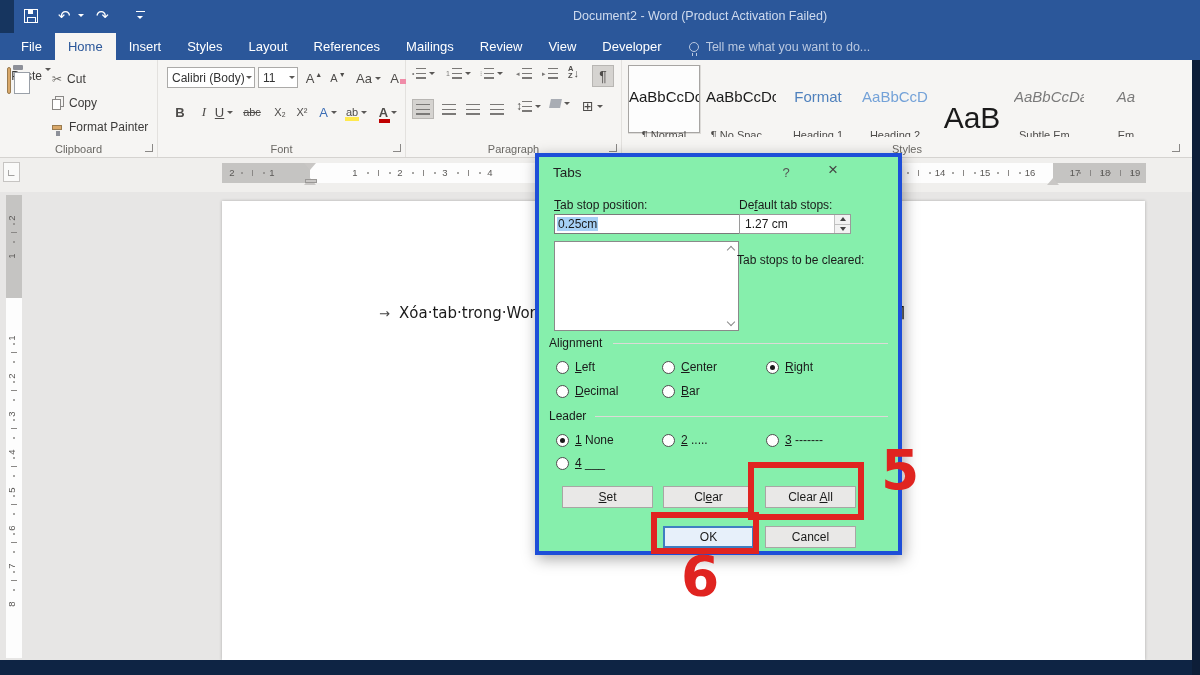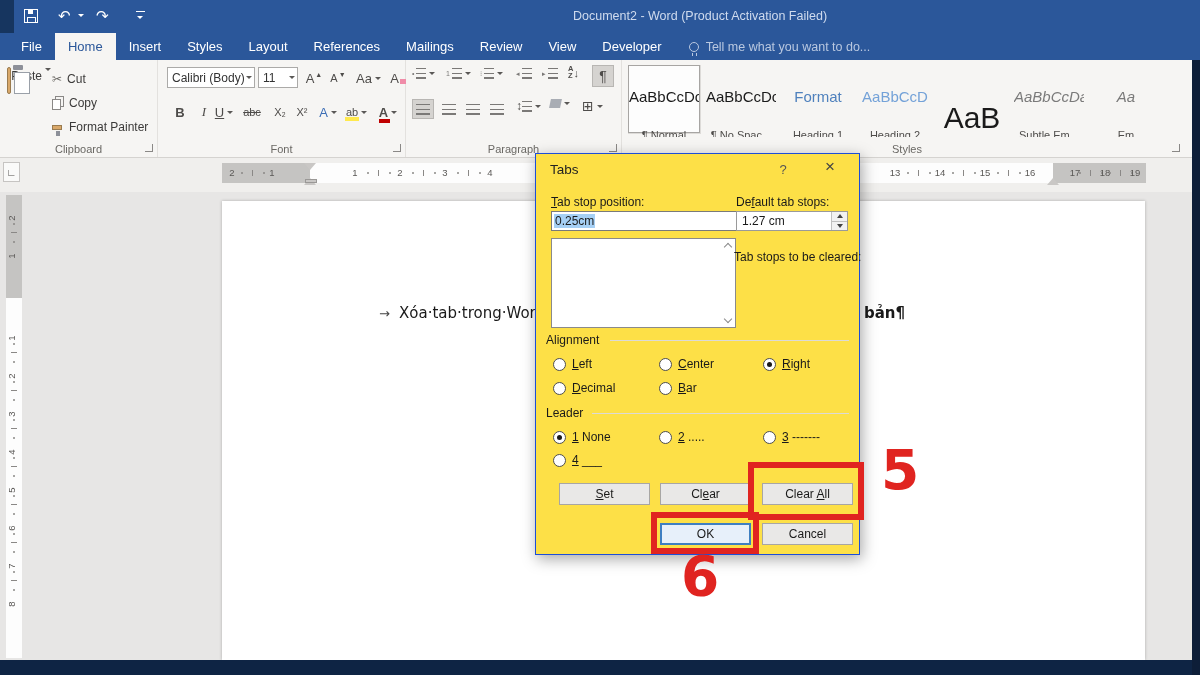--- a/index.html
+++ b/index.html
@@ -95,21 +95,21 @@
   .vnum{position:absolute;left:3px;font-size:9.5px;color:#5a5856;transform:rotate(-90deg);line-height:10px;}
   .vbar{position:absolute;left:5px;height:1px;width:6px;background:#8a8886;}
   .vdot{position:absolute;left:7px;width:2px;height:2px;background:#8a8886;border-radius:50%;}
   #page{position:absolute;left:222px;top:201px;width:923px;height:459px;background:#fff;box-shadow:0 0 3px rgba(0,0,0,.25);}
   .doctext{position:absolute;top:304px;font-size:15px;color:#1a1a1a;font-family:"DejaVu Sans","Liberation Sans",sans-serif;white-space:pre;}
   #tabmark{left:379px;color:#444;font-size:13px;top:306px;}
   #doc-left{left:399px;}
   #doc-right{left:864px;font-weight:bold;}
 
   
-  #dialog{position:absolute;left:535px;top:153px;width:325px;height:402px;background:#fde047;border:1px solid #1d4ed8;
+  #dialog{position:absolute;left:535px;top:153px;width:367px;height:402px;background:#86efac;border:4px solid #1d4ed8;
           box-shadow:2px 4px 14px rgba(0,0,0,.35);font-size:12px;color:#1a1a1a;}
   #dlg-title{position:absolute;left:14px;top:8px;font-size:13.5px;color:#222;}
   #dlg-help{position:absolute;left:238px;top:8px;width:18px;text-align:center;font-size:13px;color:#555;}
   #dlg-close{position:absolute;left:282px;top:3px;width:24px;text-align:center;font-size:17px;color:#444;}
   .dlbl{position:absolute;white-space:nowrap;}
   u{text-decoration:underline;}
   #dlg-input{position:absolute;left:15px;top:57px;width:187px;height:20px;background:#fff;border:1px solid #7a7a7a;padding:1px 2px;display:flex;align-items:center;}
   #dlg-input .sel{background:#a6d0f5;padding:0 1px;}
   #dlg-spin{position:absolute;left:200px;top:57px;width:112px;height:20px;background:#fff;border:1px solid #9a9a9a;display:flex;align-items:center;padding-left:5px;}
   #spin-arrows{position:absolute;right:0;top:0;width:16px;height:18px;border-left:1px solid #c0c0c0;display:flex;flex-direction:column;}

